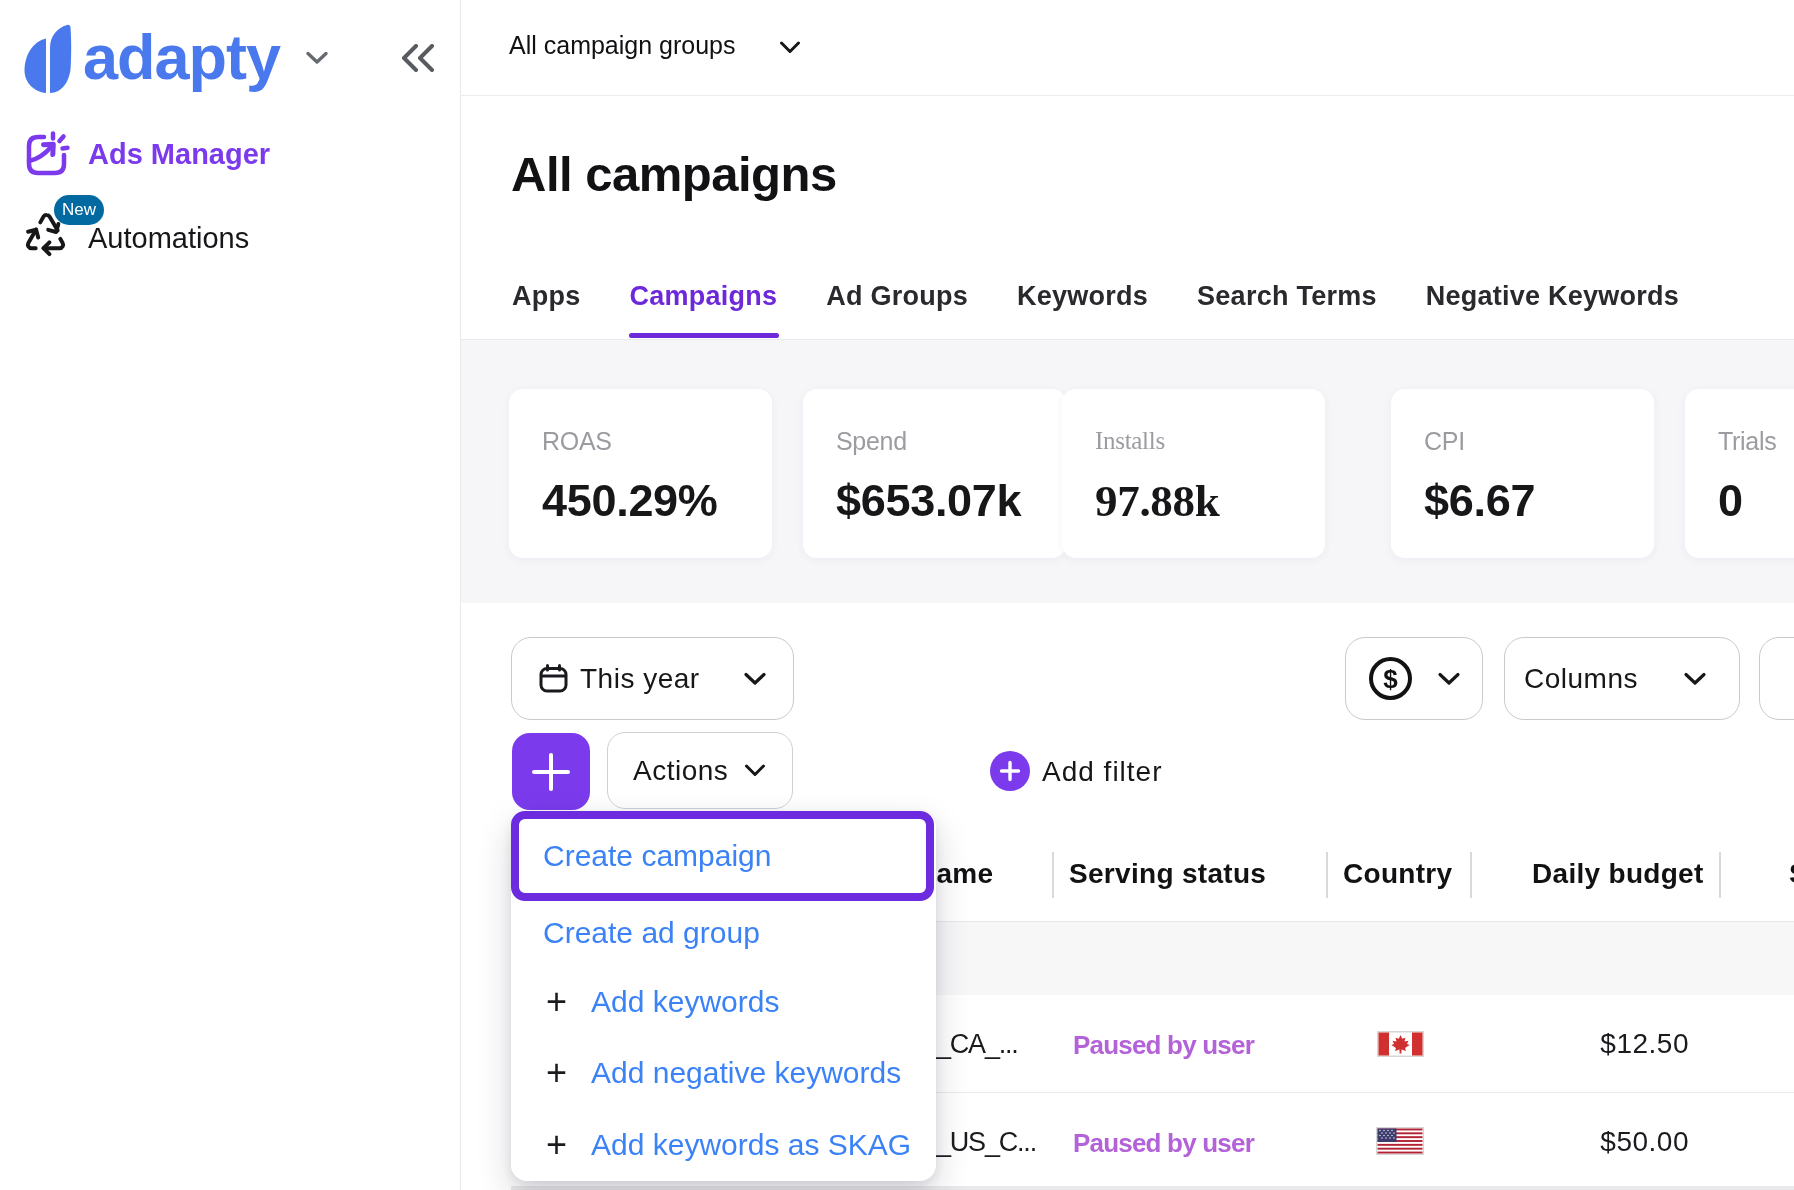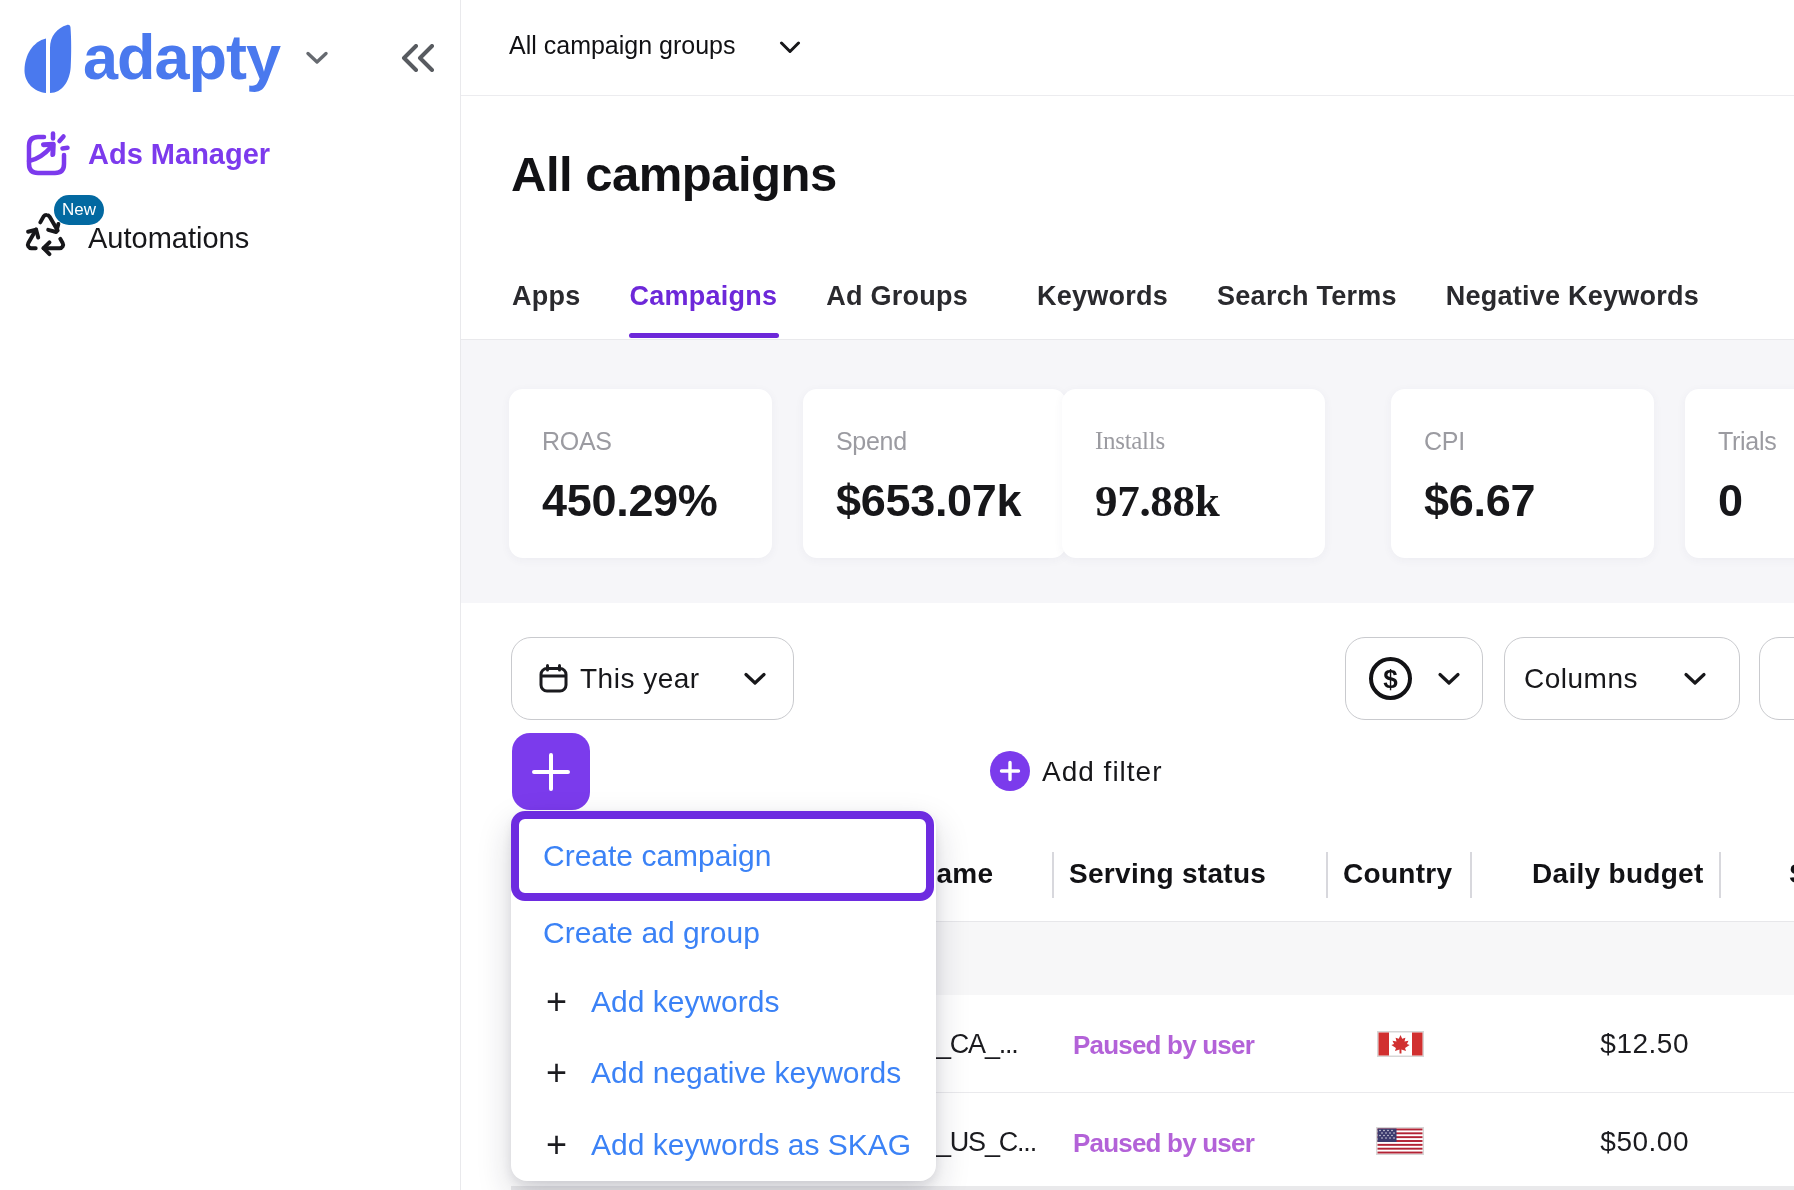--- a/index.html
+++ b/index.html
@@ -58,21 +58,21 @@
     <path d="M2.5 2 L11 10.5 L19.5 2" stroke="#17171a" stroke-width="3" fill="none" stroke-linecap="round" stroke-linejoin="round"></path>
   </svg>
 
   <div class="abs" id="h1" style="left:511px;top:146px;font-size:49px;font-weight:700;color:#121215;letter-spacing:-0.5px;">All campaigns</div>
 
   <div class="abs" id="tabs" style="left:461px;top:286px;width:1333px;height:54px;border-bottom:1px solid #e9e9ec;"></div>
   <div class="abs" style="left:512px;top:281px;font-size:27px;font-weight:700;color:#2a2a2e;display:flex;letter-spacing:0.25px;">
     <span style="margin-right:49px;">Apps</span>
     <span style="margin-right:49px;color:#6d28d9;">Campaigns</span>
     <span style="margin-right:49px;">Ad Groups</span>
-    <span style="margin-right:49px;margin-left:20px;">Keywords</span>
+    <span style="margin-right:49px;">Keywords</span>
     <span style="margin-right:49px;">Search Terms</span>
     <span>Negative Keywords</span>
   </div>
   <div class="abs" id="tabline" style="left:629px;top:333px;width:150px;height:5px;background:#6d28d9;border-radius:3px;"></div>
 
   <div class="abs" style="left:461px;top:340px;width:1333px;height:263px;background:#f6f6f9;"></div>
   <div class="abs card" style="left:509px;top:389px;">
       <div class="clabel">ROAS</div>
       <div class="cval">450.29%</div>
     </div>
@@ -134,20 +134,26 @@
     <span style="margin-left:24px;font-size:28px;letter-spacing:0.5px;color:#55565c;">Search</span>
   </div>
 
   <style>
     .pill { background:#fff;border:1.5px solid #c9cace;border-radius:20px;display:flex;align-items:center;justify-content:flex-end;}
   </style>
 
   <div class="abs" style="left:512px;top:733px;width:78px;height:77px;background:#7b3bec;border-radius:18px;">
     <svg style="position:absolute;left:19px;top:19px;" width="40" height="40" viewBox="0 0 40 40">
       <path d="M20 3 L20 37 M3 20 L37 20" stroke="#fff" stroke-width="4" stroke-linecap="round"></path>
+    </svg>
+  </div>
+  <div class="abs pill2" style="left:607px;top:732px;width:186px;height:77px;">
+    <span style="margin-left:25px;font-size:28px;letter-spacing:0.5px;color:#17171a;">Actions</span>
+    <svg style="margin-left:auto;margin-right:26px;" width="22" height="13" viewBox="0 0 22 13">
+      <path d="M2.5 2 L11 10.5 L19.5 2" stroke="#17171a" stroke-width="3" fill="none" stroke-linecap="round" stroke-linejoin="round"></path>
     </svg>
   </div>
   <div class="abs" style="left:990px;top:751px;width:40px;height:40px;border-radius:50%;background:#7b3bec;">
     <svg style="position:absolute;left:9px;top:9px;" width="22" height="22" viewBox="0 0 22 22">
       <path d="M11 2.5 L11 19.5 M2.5 11 L19.5 11" stroke="#fff" stroke-width="3.4" stroke-linecap="round"></path>
     </svg>
   </div>
   <div class="abs" style="left:1042px;top:756px;font-size:28px;letter-spacing:1px;color:#17171a;">Add filter</div>
   <style>
     .pill2 { background:#fff;border:1.5px solid #cfd0d4;border-radius:18px;display:flex;align-items:center;}

